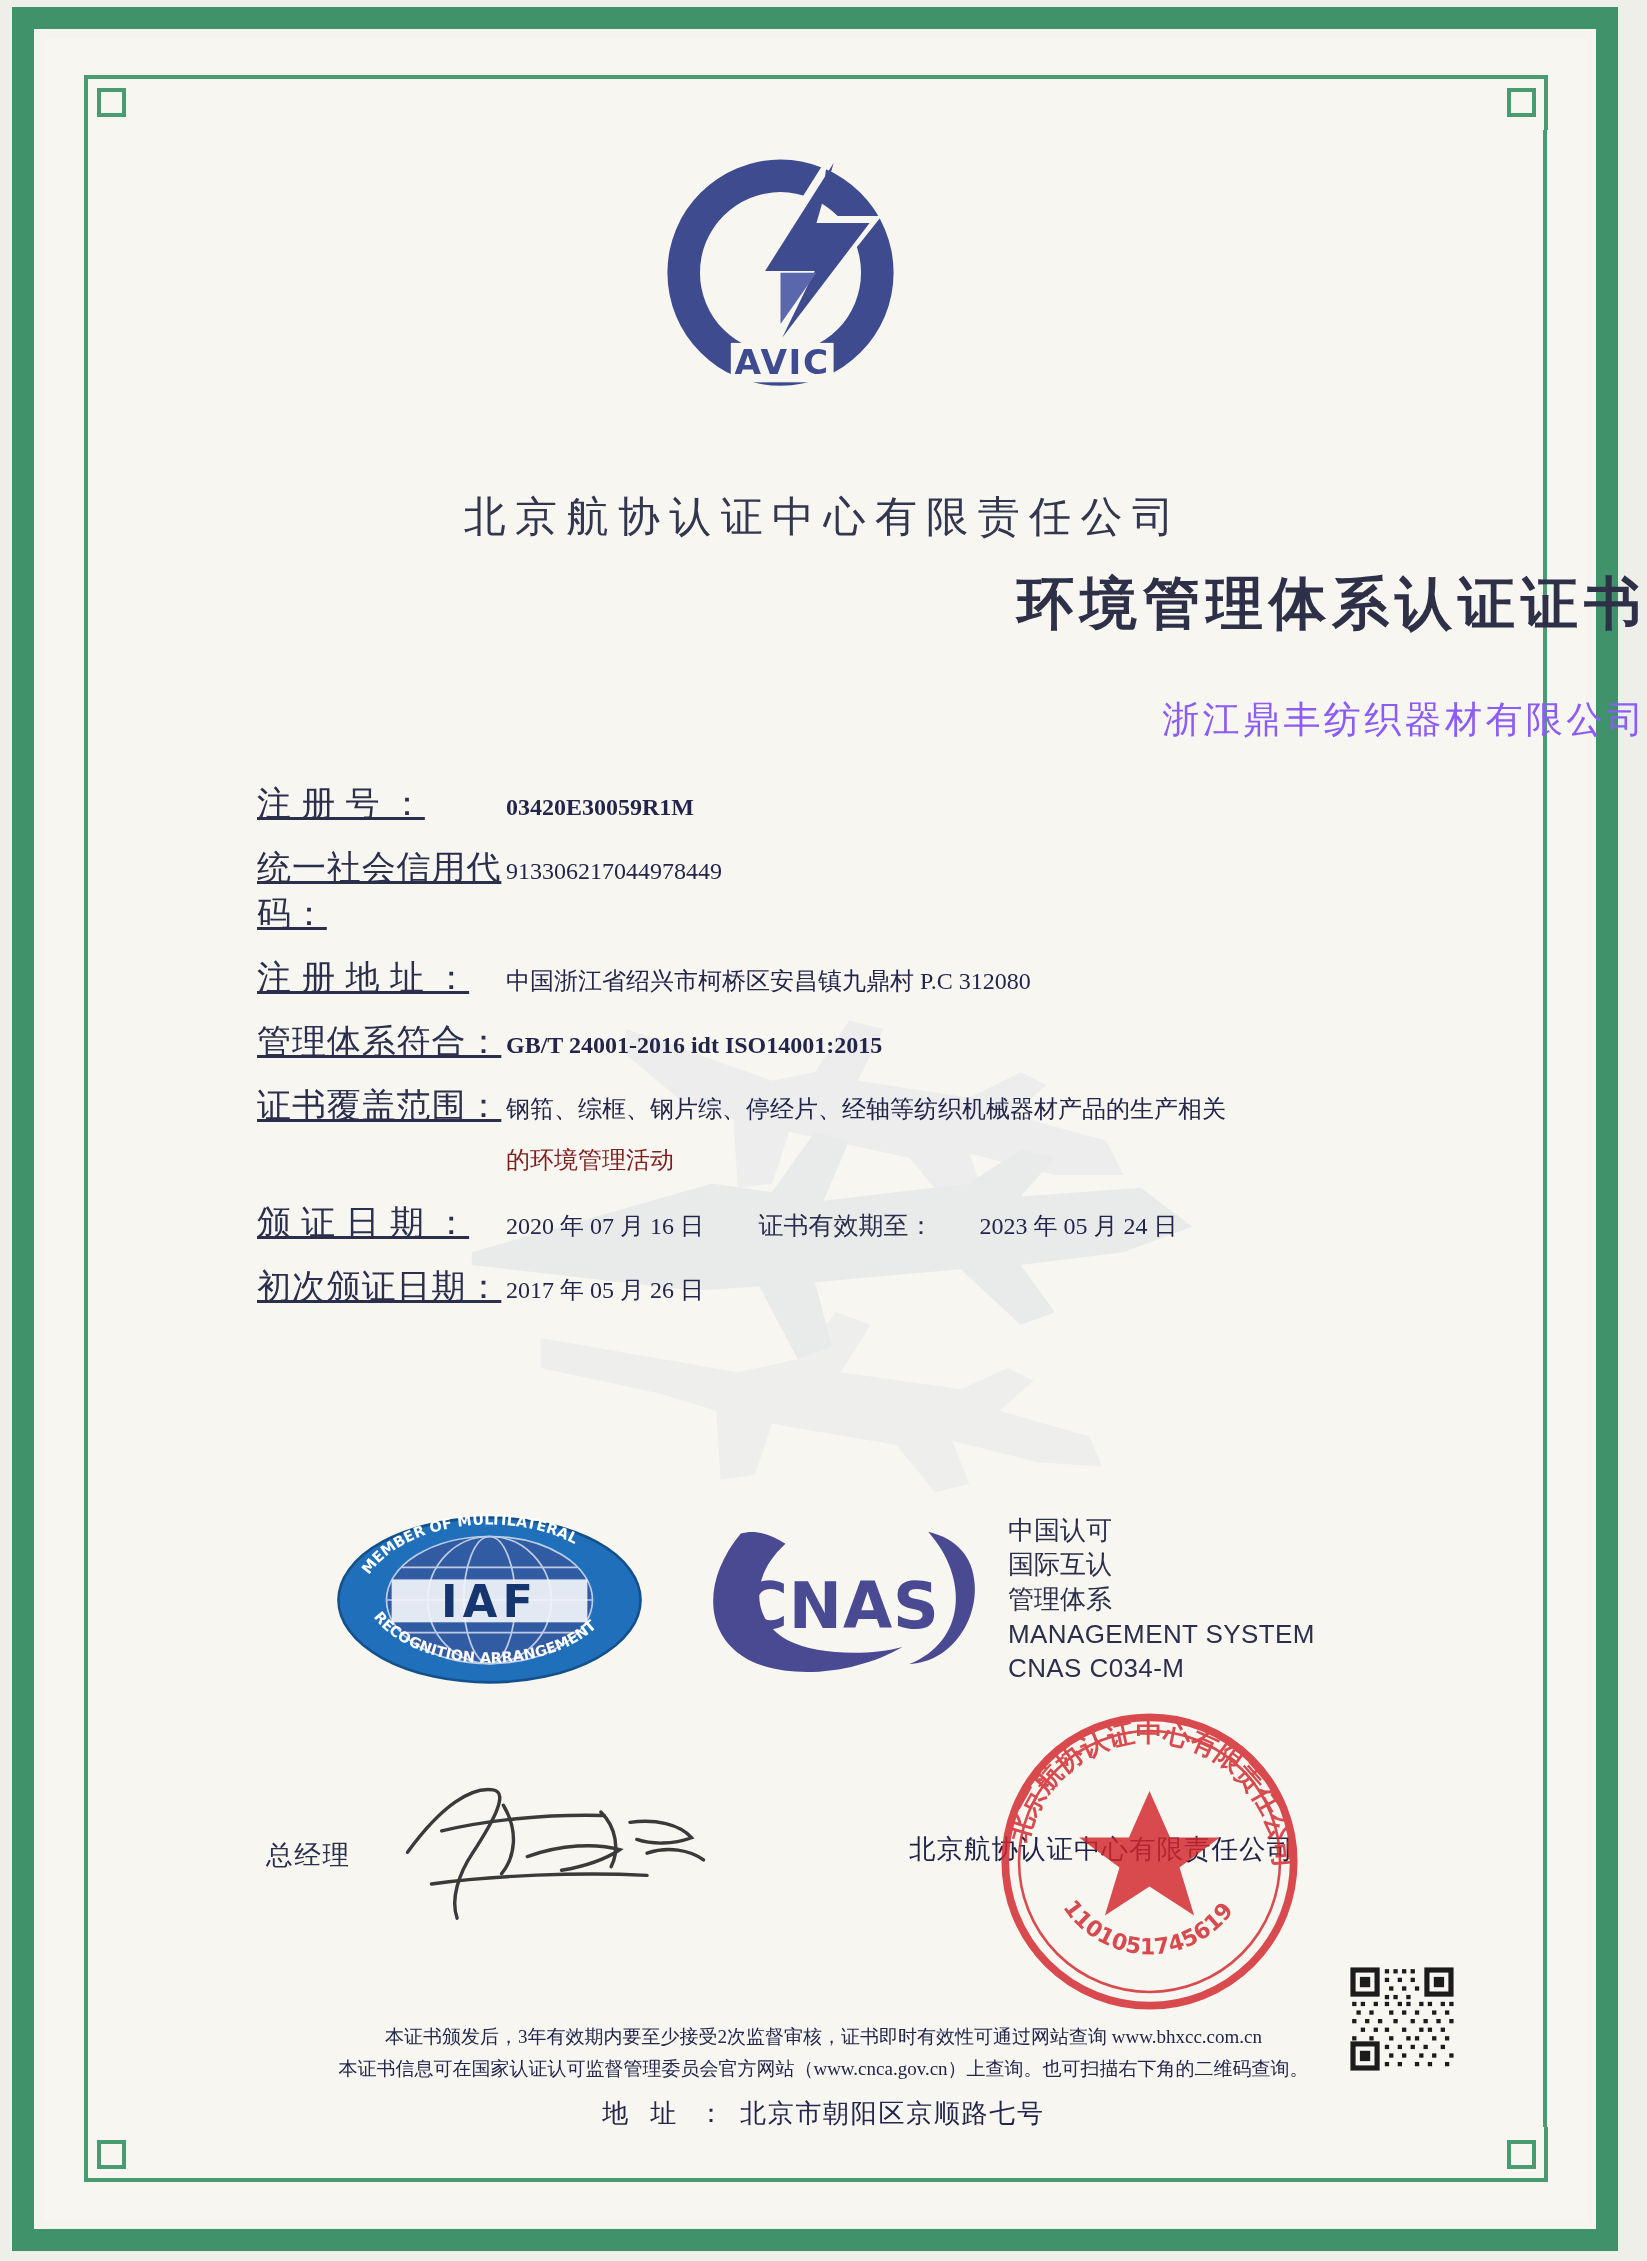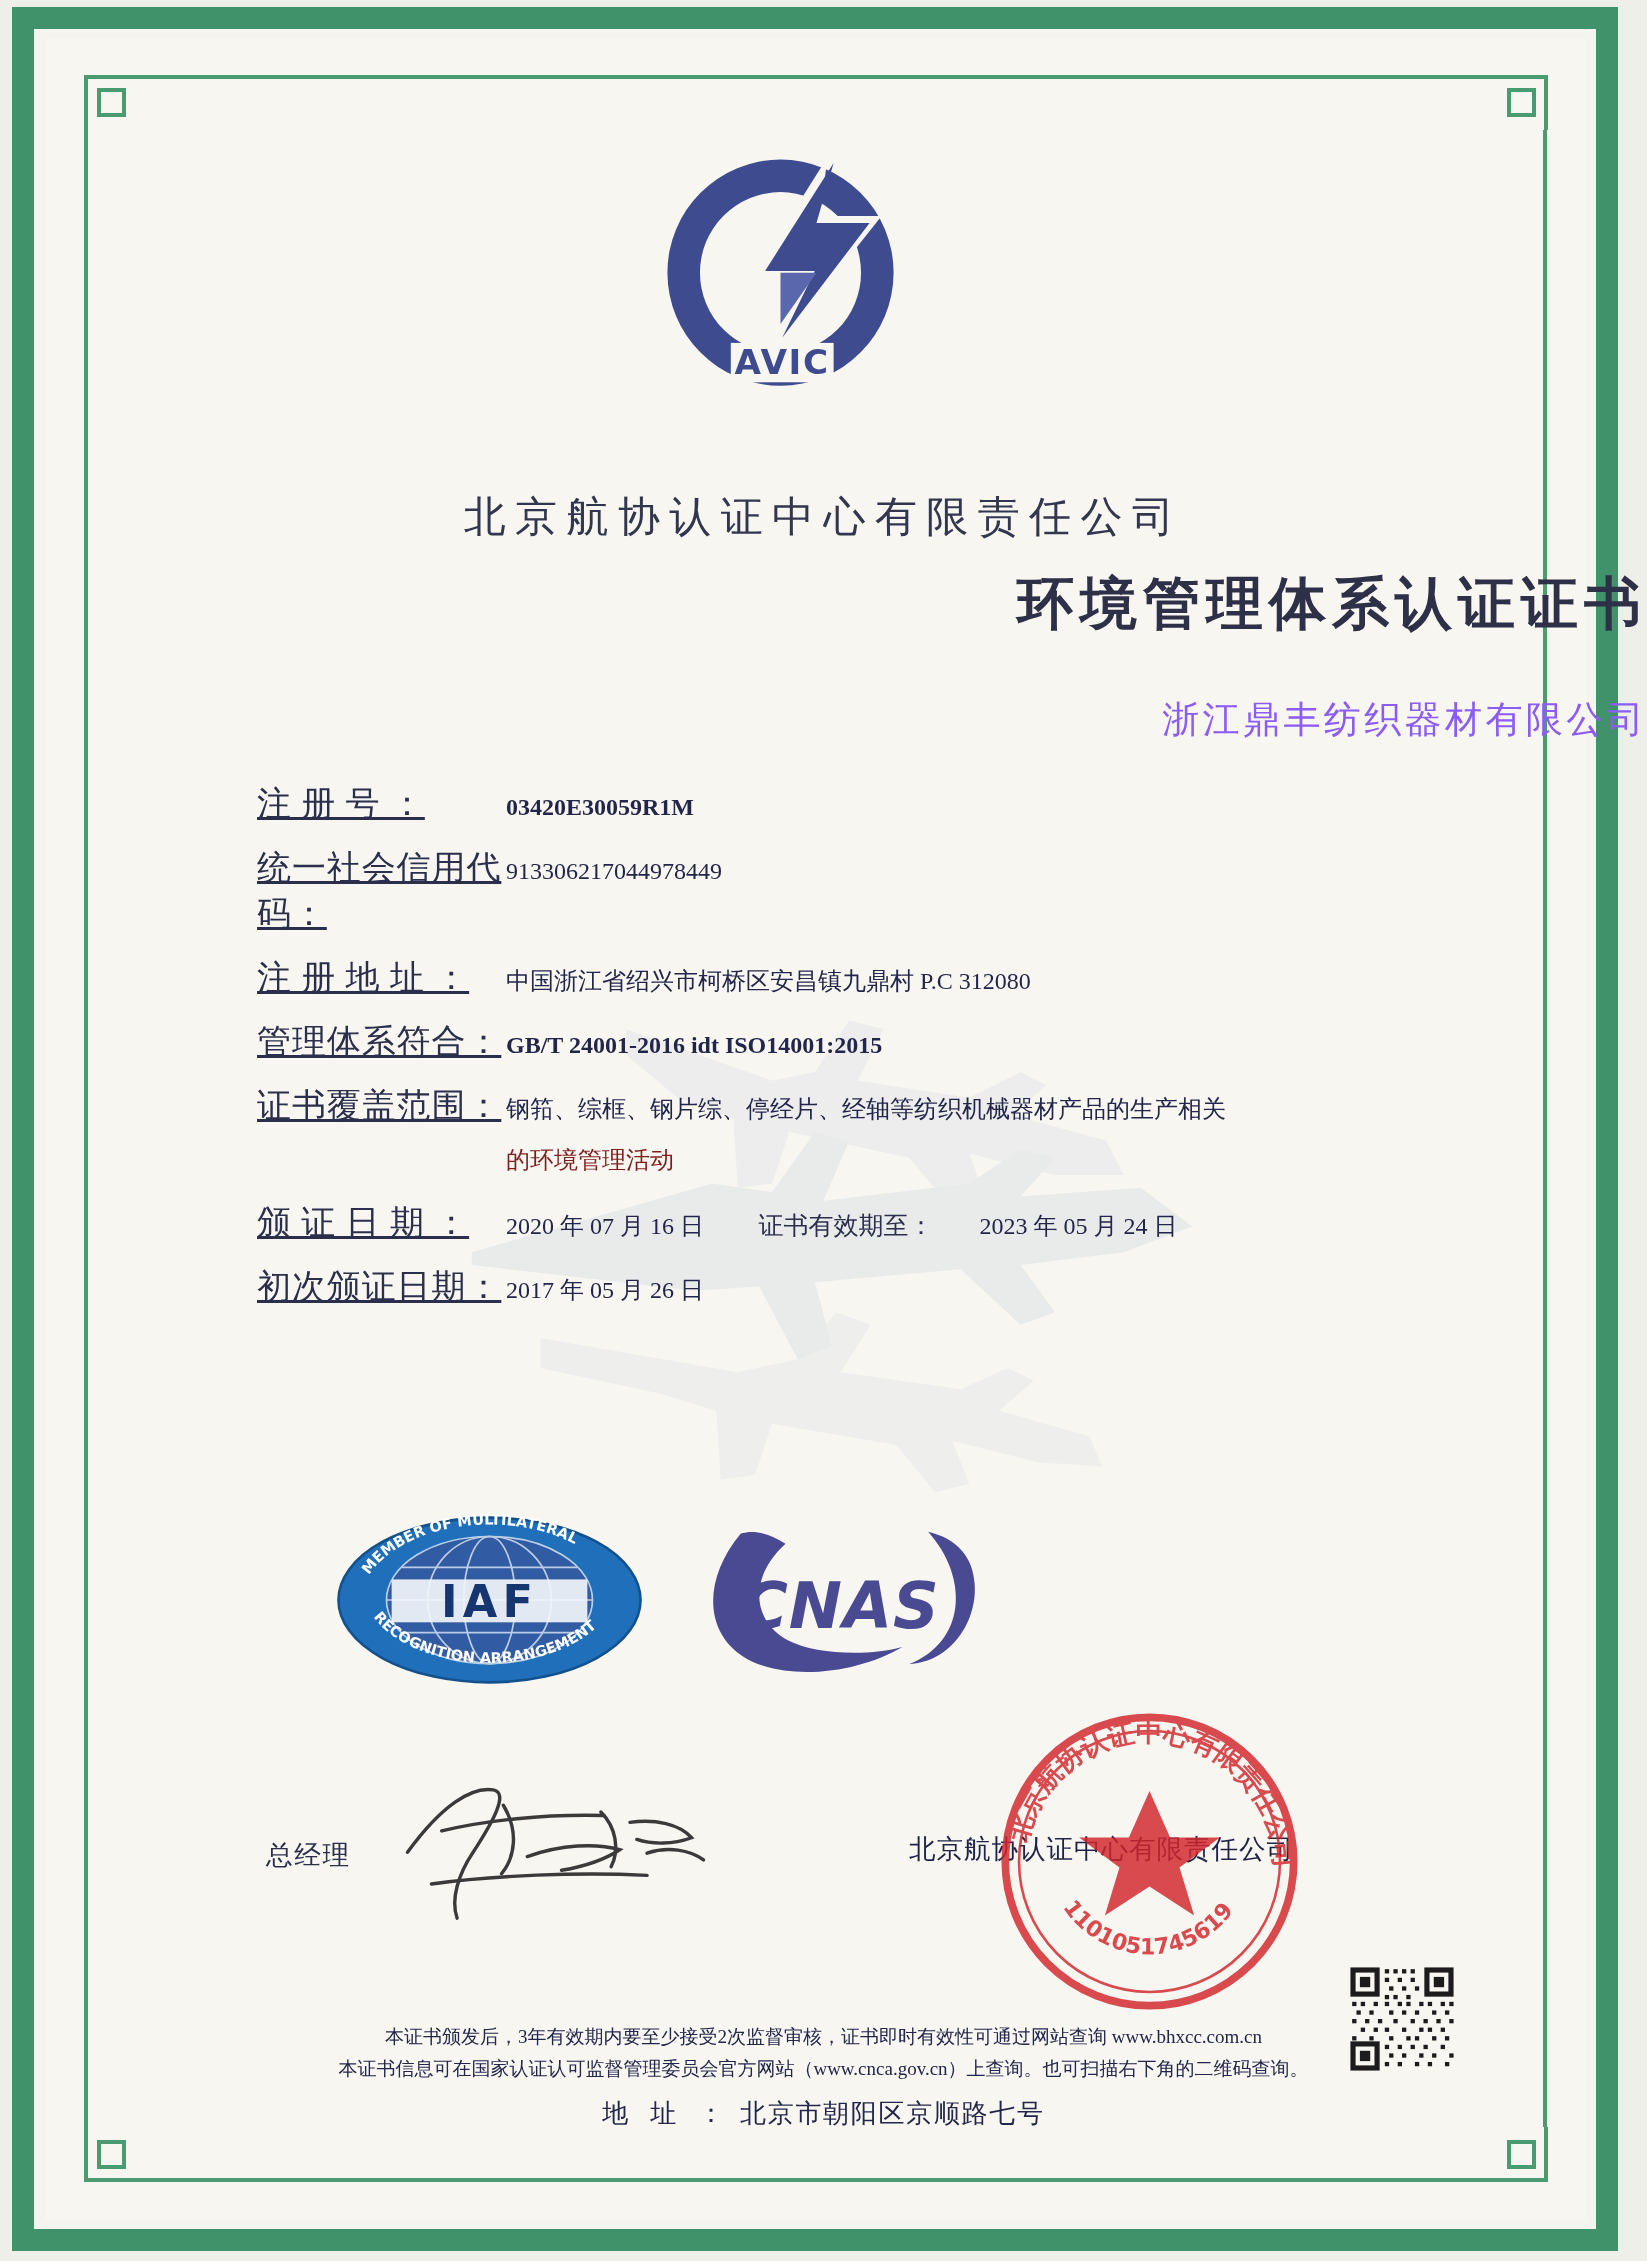--- a/index.html
+++ b/index.html
@@ -171,21 +171,21 @@
 
   
   .iaf-logo {
     position: absolute;
     left: 335px; top: 1514px;
     width: 309px; height: 172px;
   }
   .cnas-logo {
     position: absolute;
     left: 703px; top: 1518px;
-    width: 275px; height: 159px; font-style: italic;
+    width: 275px; height: 159px;
   }
   .cnas-text {
     position: absolute;
     left: 1008px; top: 1514px;
     font-size: 26px;
     line-height: 1.32;
     color: #2c2f4b;
     font-family: "Liberation Serif", serif;
   }
   .cnas-text .en {
@@ -357,20 +357,27 @@
   <div class="cnas-logo">
     <svg viewBox="0 0 320 185" width="275" height="159">
       <path d="M44 18 C-6 78 2 150 70 172 C120 188 188 176 232 150
                C196 160 132 160 98 142 C58 120 52 70 96 30 C74 16 58 14 44 18 Z" fill="#4a4a93"></path>
       <path d="M262 16 C310 70 306 144 240 170 C288 168 320 120 316 76
                C314 46 296 24 262 16 Z" fill="#4a4a93"></path>
       <text x="160" y="128" font-family="DejaVu Sans, sans-serif" font-size="74" font-weight="bold" fill="#4a4a93" text-anchor="middle" letter-spacing="1">CNAS</text>
     </svg>
   </div>
 
+  <div class="cnas-text">
+    <div>中国认可</div>
+    <div>国际互认</div>
+    <div>管理体系</div>
+    <div class="en">MANAGEMENT SYSTEM</div>
+    <div class="en">CNAS C034-M</div>
+  </div>
 
   <div class="gm-label">总经理</div>
   <div class="signature">
     <svg viewBox="0 0 400 180" width="343" height="154">
       <g fill="none" stroke="#3a3a3a" stroke-width="4" stroke-linecap="round">
         <path d="M20 95 C60 40 95 18 120 22 C140 25 118 62 96 96 C80 120 70 150 78 172"></path>
         <path d="M60 70 C110 58 180 50 250 52"></path>
         <path d="M132 40 C150 70 146 100 130 120"></path>
         <path d="M160 100 C200 86 240 84 268 92 C250 104 224 112 200 116"></path>
         <path d="M246 48 C264 66 268 92 258 112"></path>

